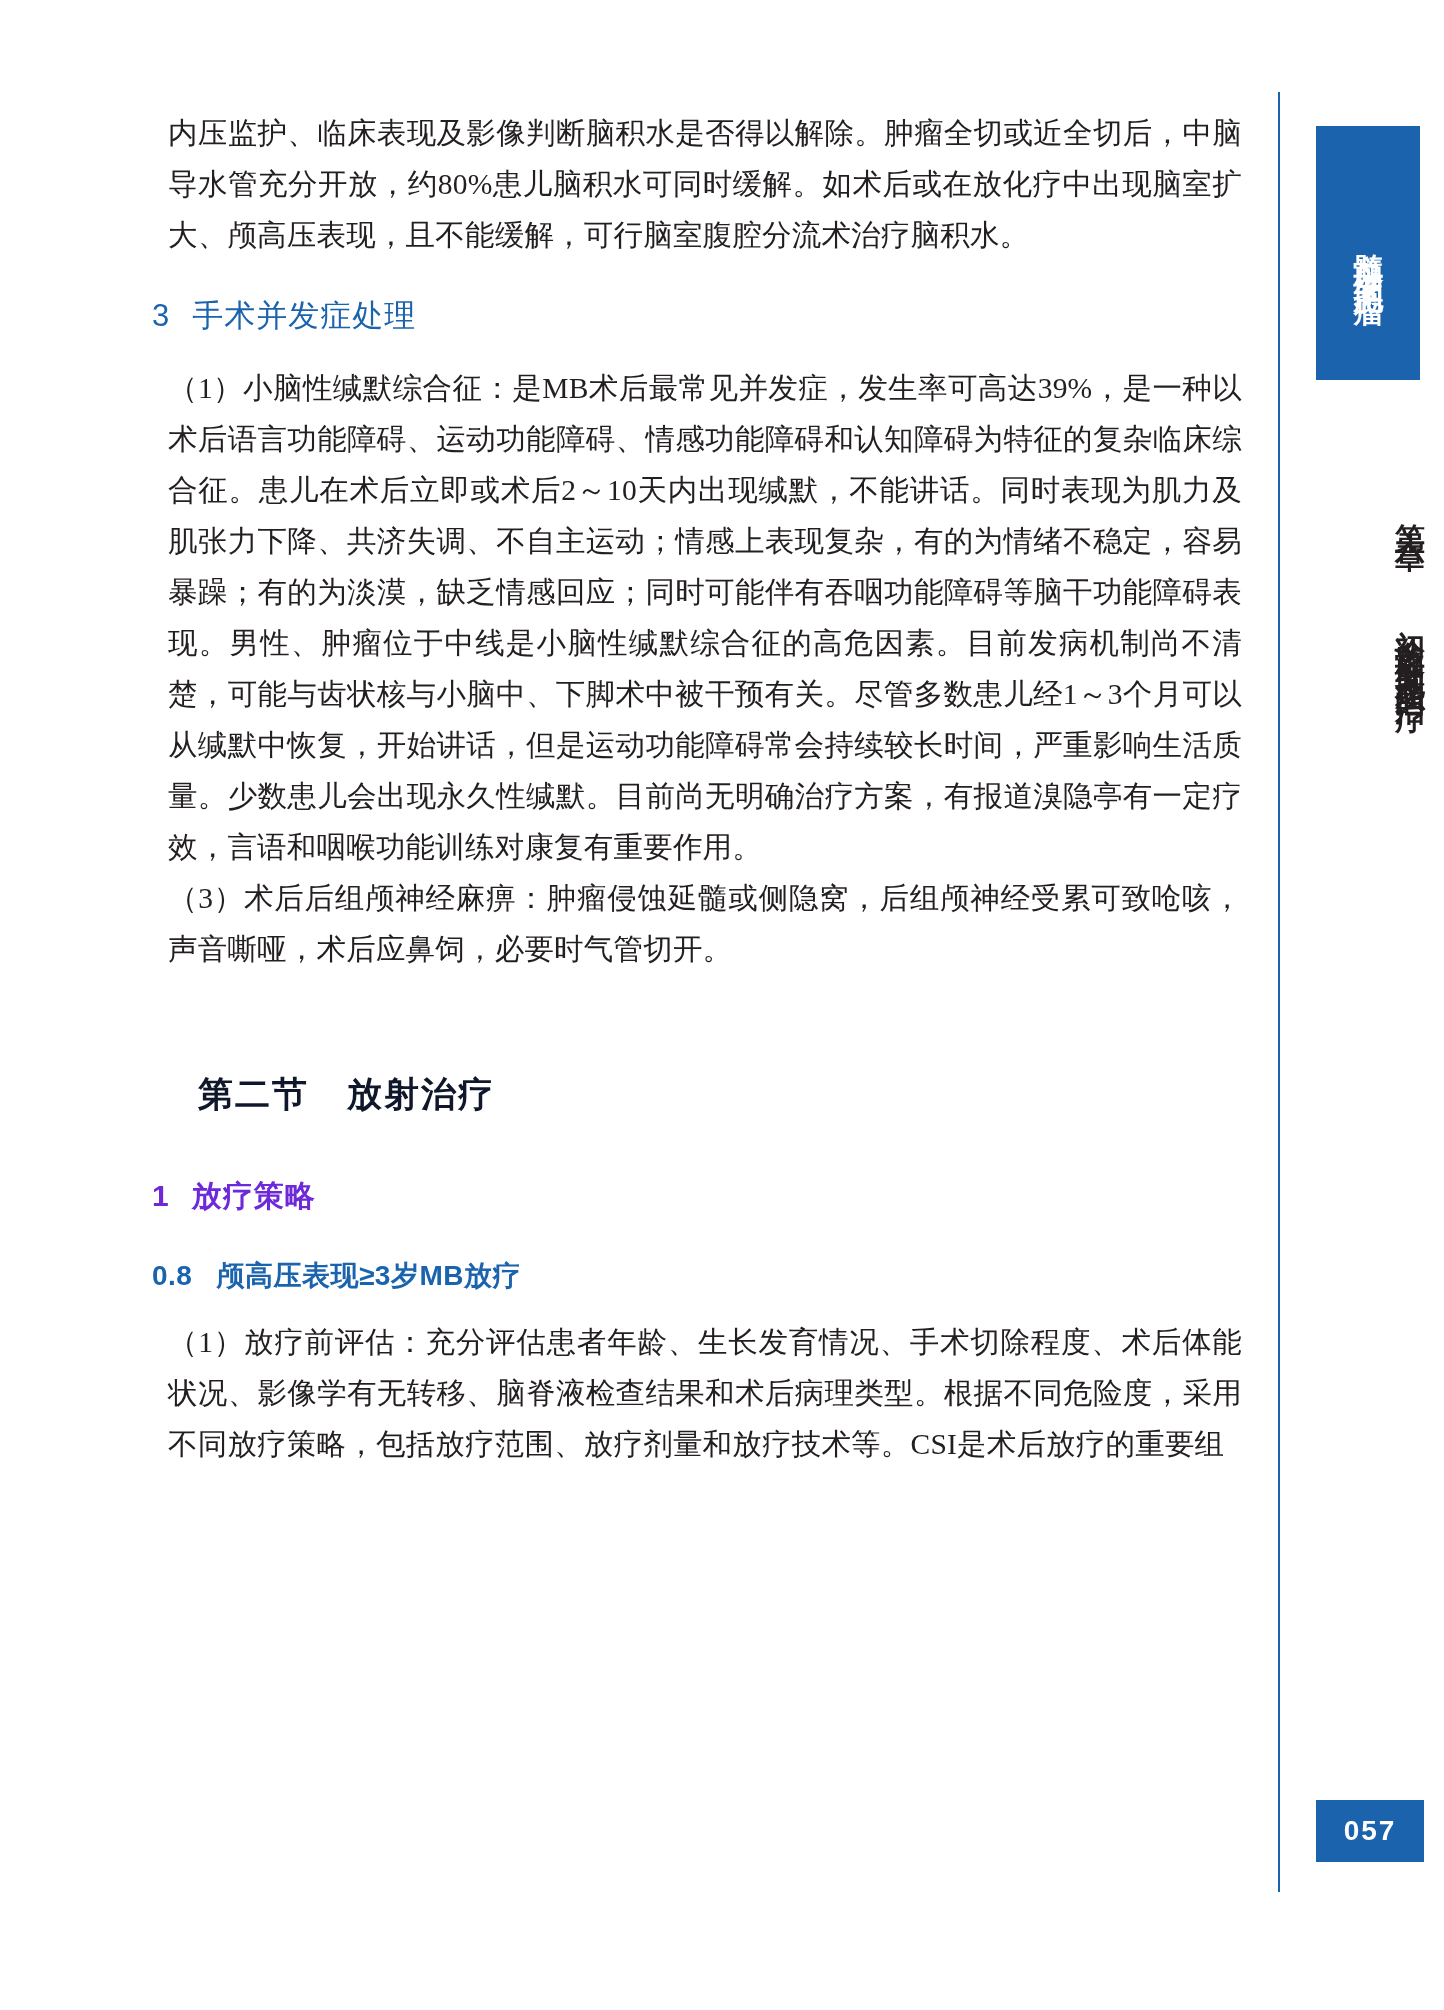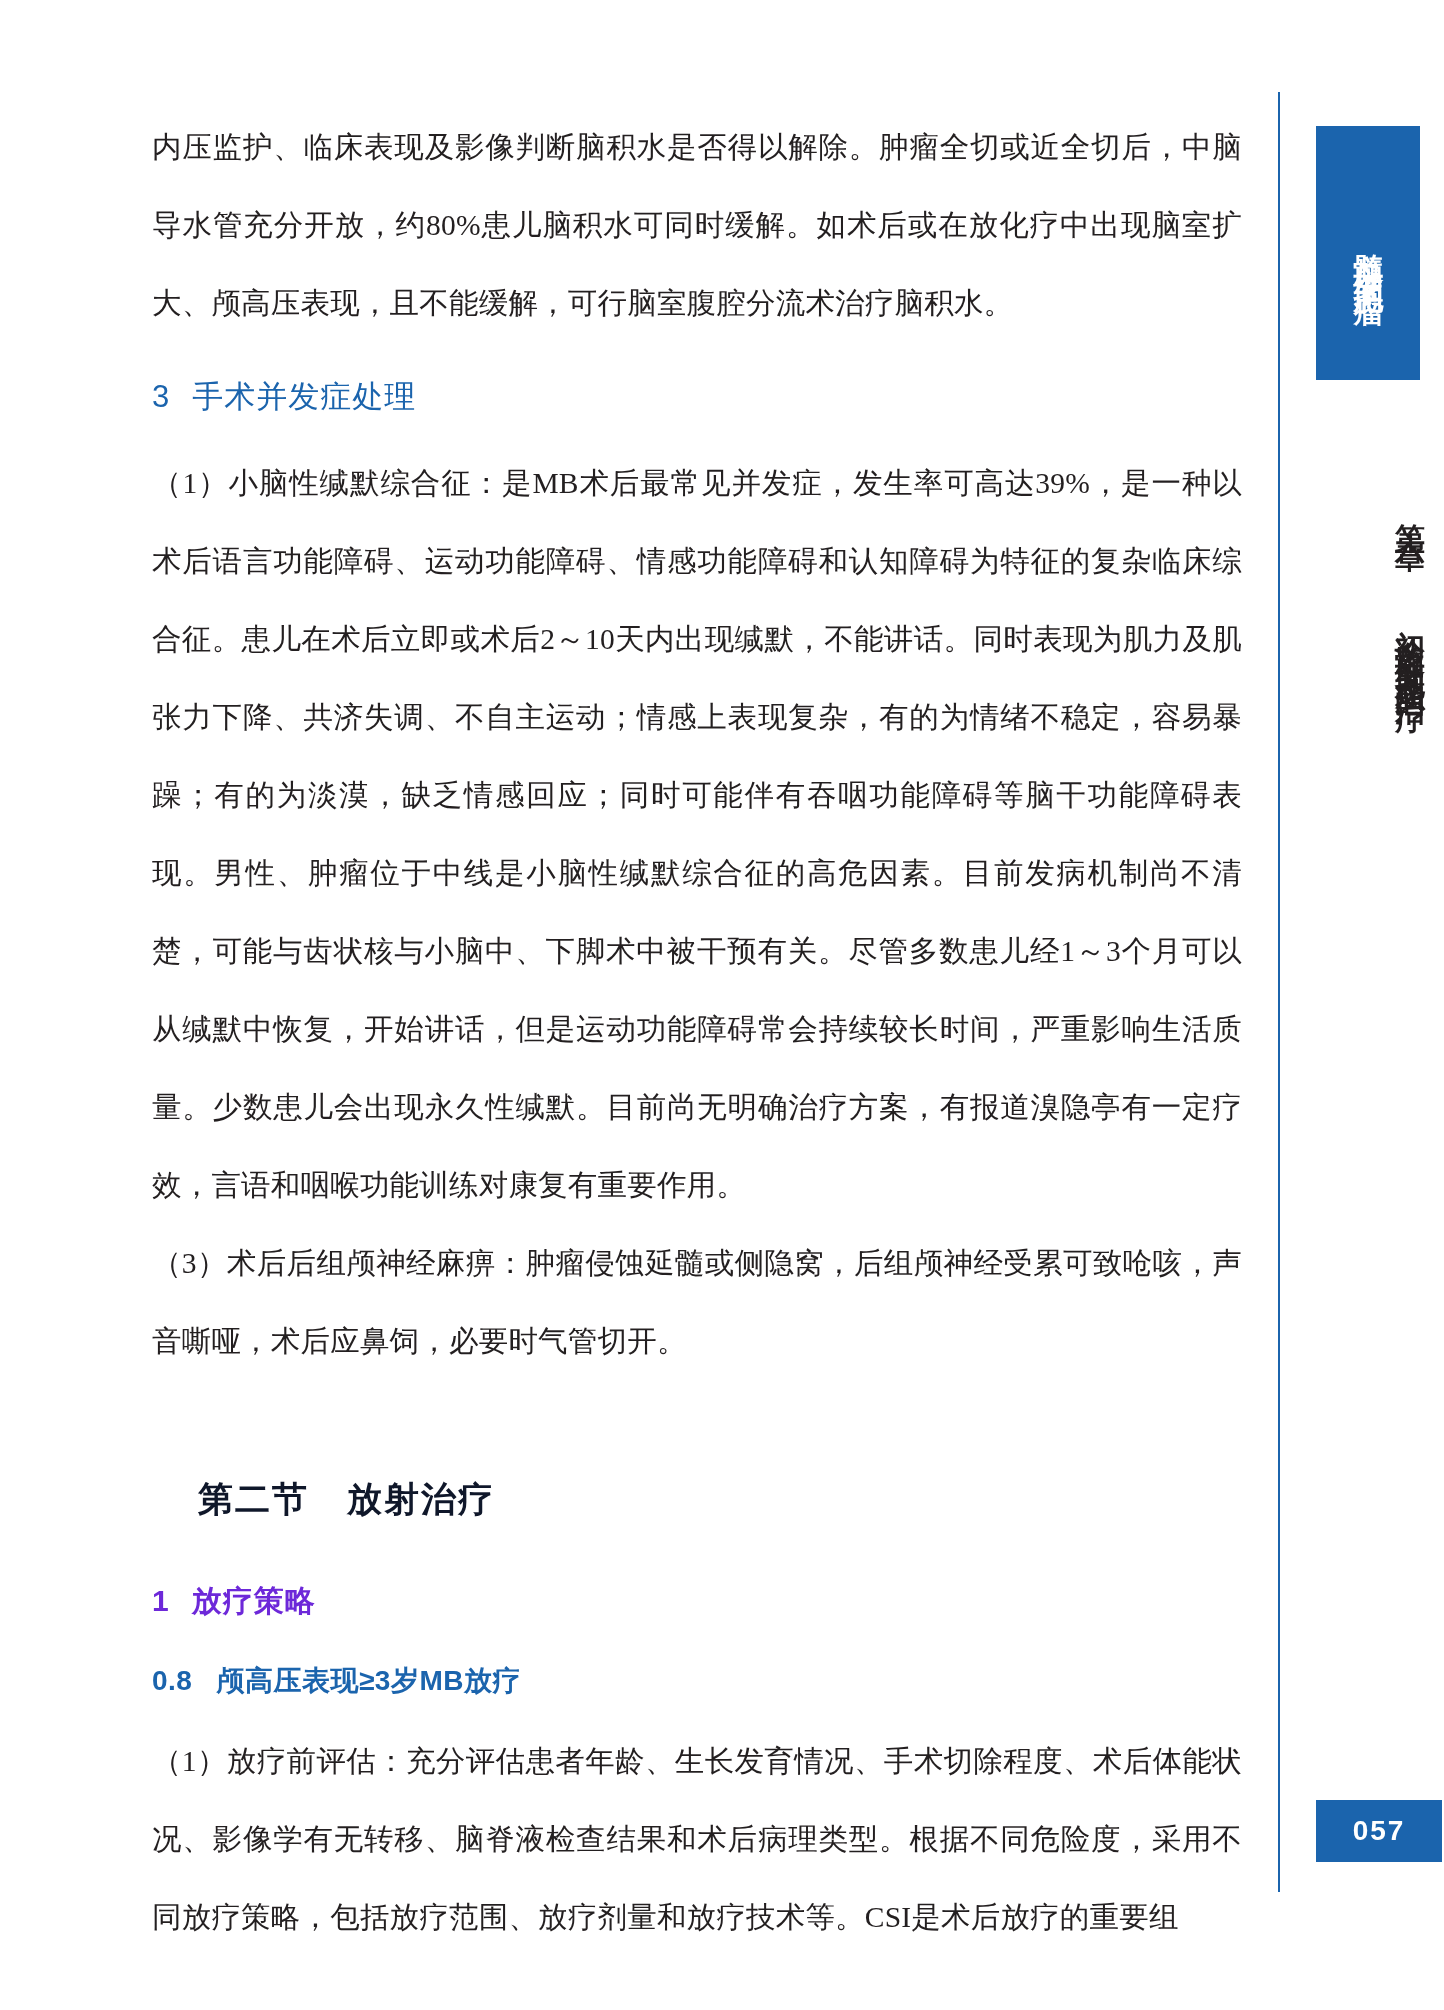--- a/index.html
+++ b/index.html
@@ -36,23 +36,23 @@
 
   
   .content {
     position: absolute;
     left: 152px;
     top: 108px;
     width: 1090px;
   }
 
   p.para {
-    margin: 0 0 0 0;
+    margin: 0 0 0 16px;
     font-size: 29.5px;
-    line-height: 78px;
+    line-height: 51px;
     text-align: justify;
     text-justify: inter-ideograph;
     letter-spacing: 0.2px;
   }
   p.para + p.para { margin-top: 0; }
 
   h3.head-num {
     font-family: "Liberation Sans", "DejaVu Sans", sans-serif;
     color: #1b64ad;
     font-size: 31px;
@@ -130,21 +130,21 @@
     text-orientation: upright;
     height: 500px;
     line-height: 60px;
     white-space: pre;
   }
 
   .page-number {
     position: absolute;
     left: 1316px;
     top: 1800px;
-    width: 126px;
+    width: 108px;
     height: 62px;
     background: #1b64ad;
     color: #ffffff;
     font-family: "Liberation Sans", "DejaVu Sans", sans-serif;
     font-weight: bold;
     font-size: 28px;
     display: flex;
     align-items: center;
     justify-content: center;
     letter-spacing: 2px;

